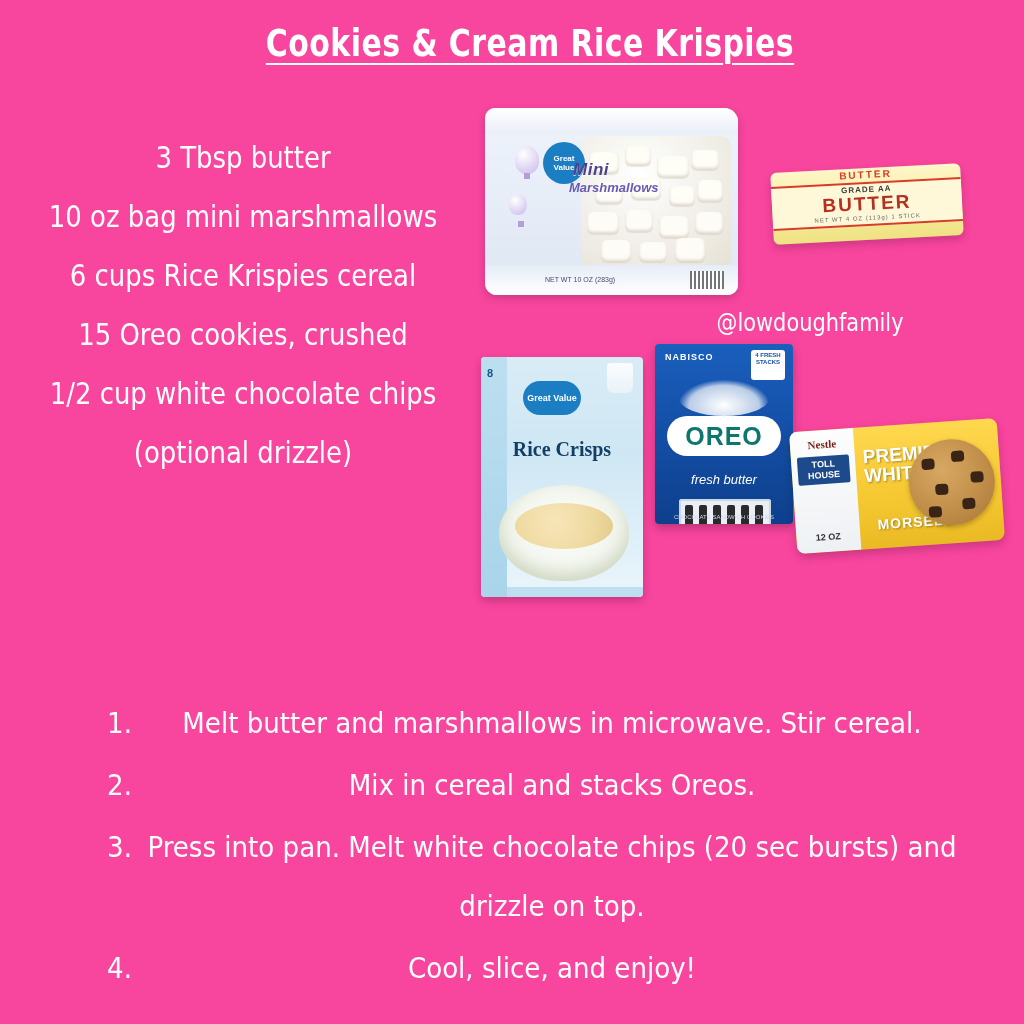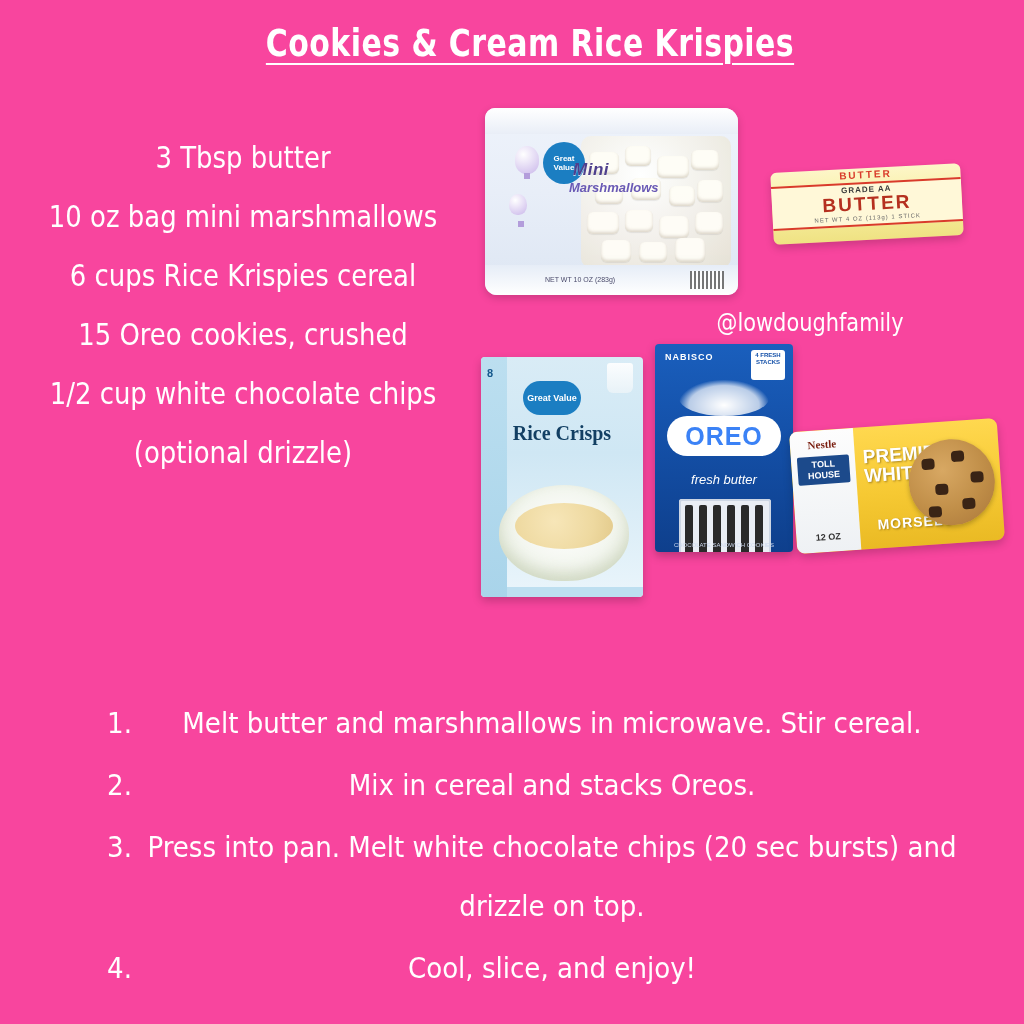--- a/index.html
+++ b/index.html
@@ -228,21 +228,21 @@
   }
   .cb-logo {
     position: absolute; left: 42px; top: 24px;
     width: 58px; height: 34px; border-radius: 17px;
     background: #1b7ec2; color: #fff;
     font-size: 9px; font-weight: bold; line-height: 10px;
     display:flex; align-items:center; justify-content:center; text-align:center;
     font-family: "Liberation Sans", sans-serif;
   }
   .cb-name {
-    position: absolute; left: 0; right: 0; top: 65px;
+    position: absolute; left: 0; right: 0; top: 81px;
     text-align: center; color: #123f63;
     font-size: 20px; font-weight: bold; line-height: 22px;
     font-family: "Liberation Serif", serif;
   }
   .cb-bowl {
     position: absolute; left: 18px; bottom: 16px; width: 130px; height: 96px;
     background: radial-gradient(ellipse at 50% 45%, #fff 0%, #f3f6ef 50%, #dfe7d4 100%);
     border-radius: 50% 50% 48% 48%;
     box-shadow: inset 0 -8px 14px rgba(180,190,160,0.45);
   }
@@ -258,21 +258,21 @@
   }
   .cb-bottomstrip {
     position:absolute; left: 26px; right:0; bottom:0; height: 10px;
     background: #bddff0;
   }
 
   
   .oreo-box {
     position: absolute;
     left: 655px; top: 344px;
-    width: 138px; height: 208px;
+    width: 138px; height: 180px;
     background: linear-gradient(180deg,#1a5fbd 0%, #1450a8 45%, #0e3f8c 100%);
     border-radius: 4px;
     box-shadow: 0 4px 10px rgba(0,0,0,0.25);
     overflow: hidden;
   }
   .ob-nabisco {
     position: absolute; left: 10px; top: 8px;
     color: #fff; font-size: 9px; font-weight: bold; letter-spacing: 1px;
     font-family: "Liberation Sans", sans-serif;
   }
@@ -280,21 +280,21 @@
     position: absolute; right: 8px; top: 6px;
     width: 34px; height: 30px; background: #fff; border-radius: 3px;
     color: #1450a8; font-size: 6px; font-weight: bold; text-align: center;
     line-height: 7px; padding-top: 2px; box-sizing: border-box;
     font-family: "Liberation Sans", sans-serif;
   }
   .ob-logo {
     position: absolute; left: 12px; top: 72px; width: 114px; height: 40px;
     background: #fff; border-radius: 20px;
     display:flex; align-items:center; justify-content:center;
-    color: #3b82f6; font-size: 25px; font-weight: bold; letter-spacing: 1px;
+    color: #0f766e; font-size: 25px; font-weight: bold; letter-spacing: 1px;
     font-family: "Liberation Sans", sans-serif;
   }
   .ob-splash {
     position: absolute; left: 24px; top: 36px; width: 90px; height: 36px;
     background: radial-gradient(ellipse at 50% 70%, #ffffff 0%, rgba(255,255,255,0.7) 55%, rgba(255,255,255,0) 72%);
     border-radius: 50%;
   }
   .ob-sub {
     position: absolute; left: 0; right: 0; top: 128px; text-align:center;
     color: #fff; font-size: 13px; font-style: italic;

